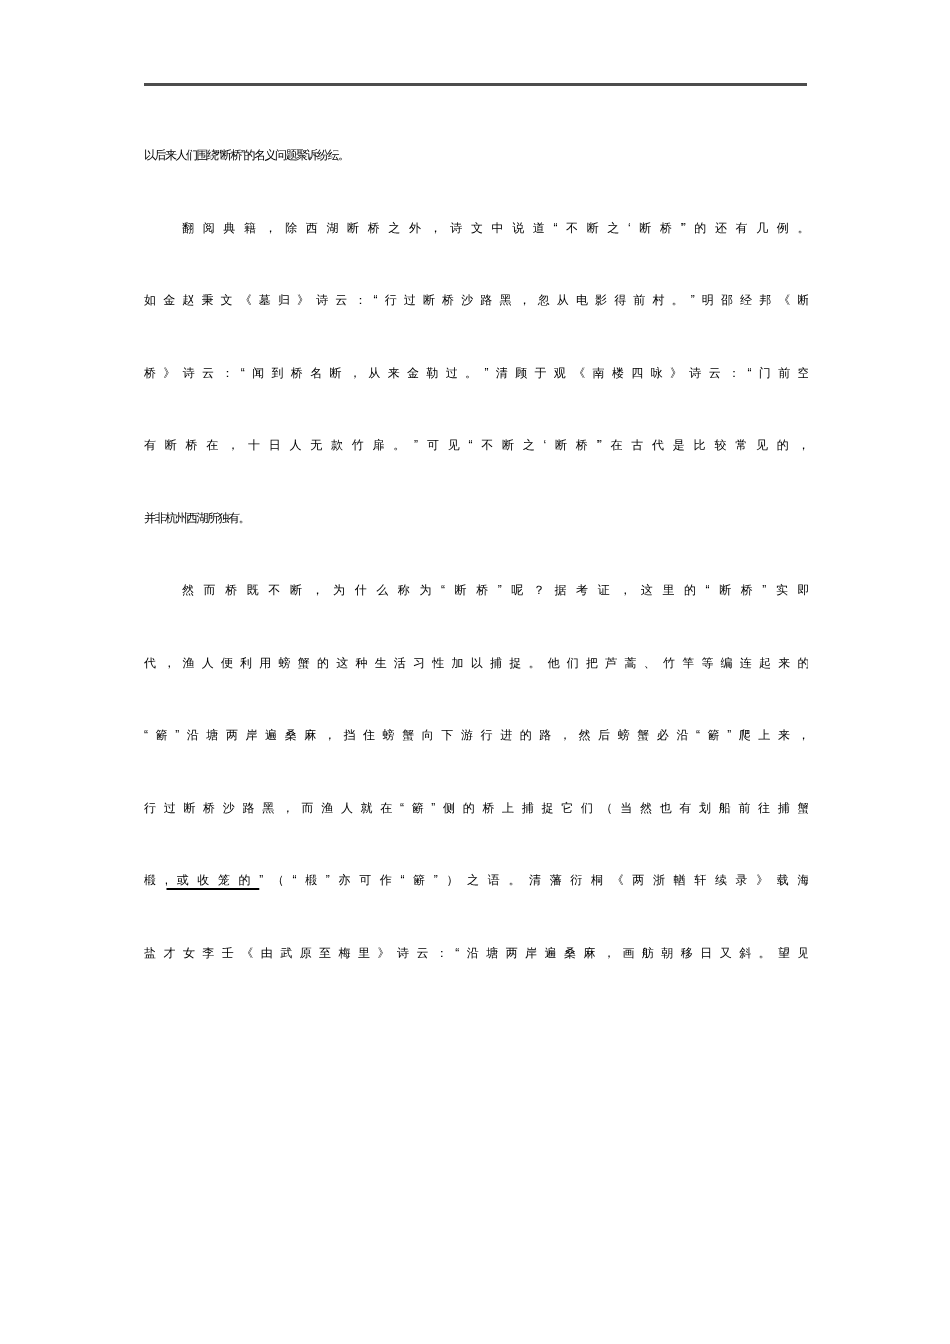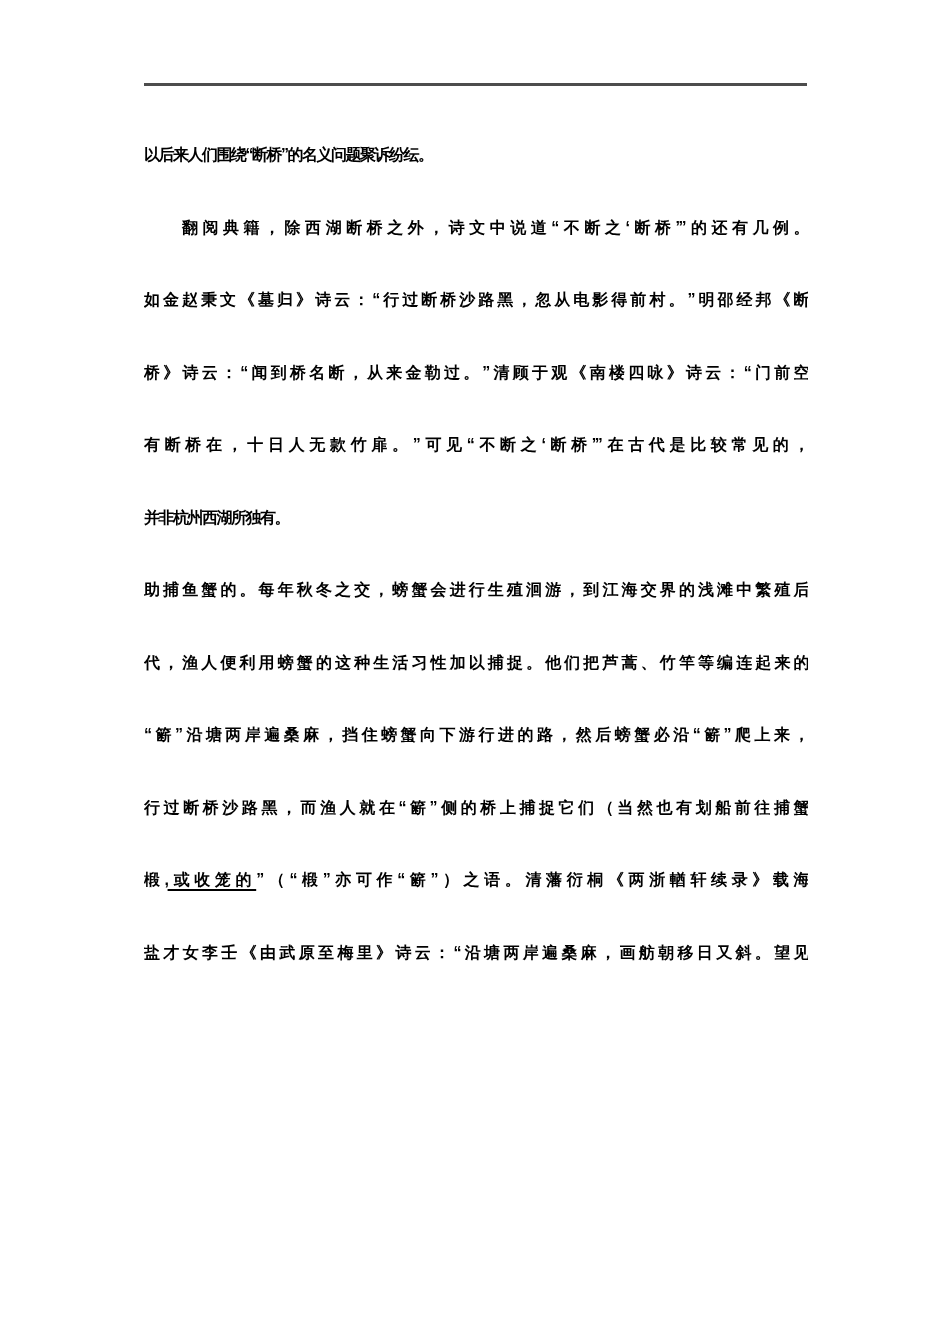--- a/index.html
+++ b/index.html
@@ -21,24 +21,23 @@
     top: 83px;
     width: 663px;
     height: 3px;
     background: #4d4d4d;
   }
   .content {
     position: absolute;
     left: 144px;
     top: 119px;
     width: 664px;
-    font-size: 16px;
+    font-size: 12px;
     letter-spacing: -1.5px;
     color: #000000;
-    font-weight: bold;
   }
   .line {
     height: 72.5px;
     line-height: 72.5px;
     text-align: justify;
     text-align-last: justify;
     overflow: hidden;
   }
   .line.short {
     text-align: left;
@@ -60,21 +59,21 @@
 
   <div class="rule"></div>
 
   <div class="content">
     <div class="line short">以后来人们围绕“断桥”的名义问题聚诉纷纭。</div>
     <div class="line indent">翻阅典籍，除西湖断桥之外，诗文中说道“不断之‘断桥’”的还有几例。</div>
     <div class="line">如金赵秉文《墓归》诗云：“行过断桥沙路黑，忽从电影得前村。”明邵经邦《断</div>
     <div class="line">桥》诗云：“闻到桥名断，从来金勒过。”清顾于观《南楼四咏》诗云：“门前空</div>
     <div class="line">有断桥在，十日人无款竹扉。”可见“不断之‘断桥’”在古代是比较常见的，</div>
     <div class="line short">并非杭州西湖所独有。</div>
-    <div class="line">助捕鱼蟹的。每年秋冬之交，螃蟹会进行生殖洄游，到江海交界的浅滩中繁殖后</div>
+    <div class="line indent">然而桥既不断，为什么称为“断桥”呢？据考证，这里的“断桥”实即</div>
     <div class="line">代，渔人便利用螃蟹的这种生活习性加以捕捉。他们把芦蒿、竹竿等编连起来的</div>
     <div class="line">“簖”沿塘两岸遍桑麻，挡住螃蟹向下游行进的路，然后螃蟹必沿“簖”爬上来，</div>
     <div class="line">行过断桥沙路黑，而渔人就在“簖”侧的桥上捕捉它们（当然也有划船前往捕蟹</div>
     <div class="line"><span>椴,</span><span class="underline">或收笼的</span><span>”（“椴”亦可作“簖”）之语。清藩衍桐《两浙輶轩续录》载海</span></div>
     <div class="line">盐才女李壬《由武原至梅里》诗云：“沿塘两岸遍桑麻，画舫朝移日又斜。望见</div>
   </div>
 
 </div>
 
 </body></html>

